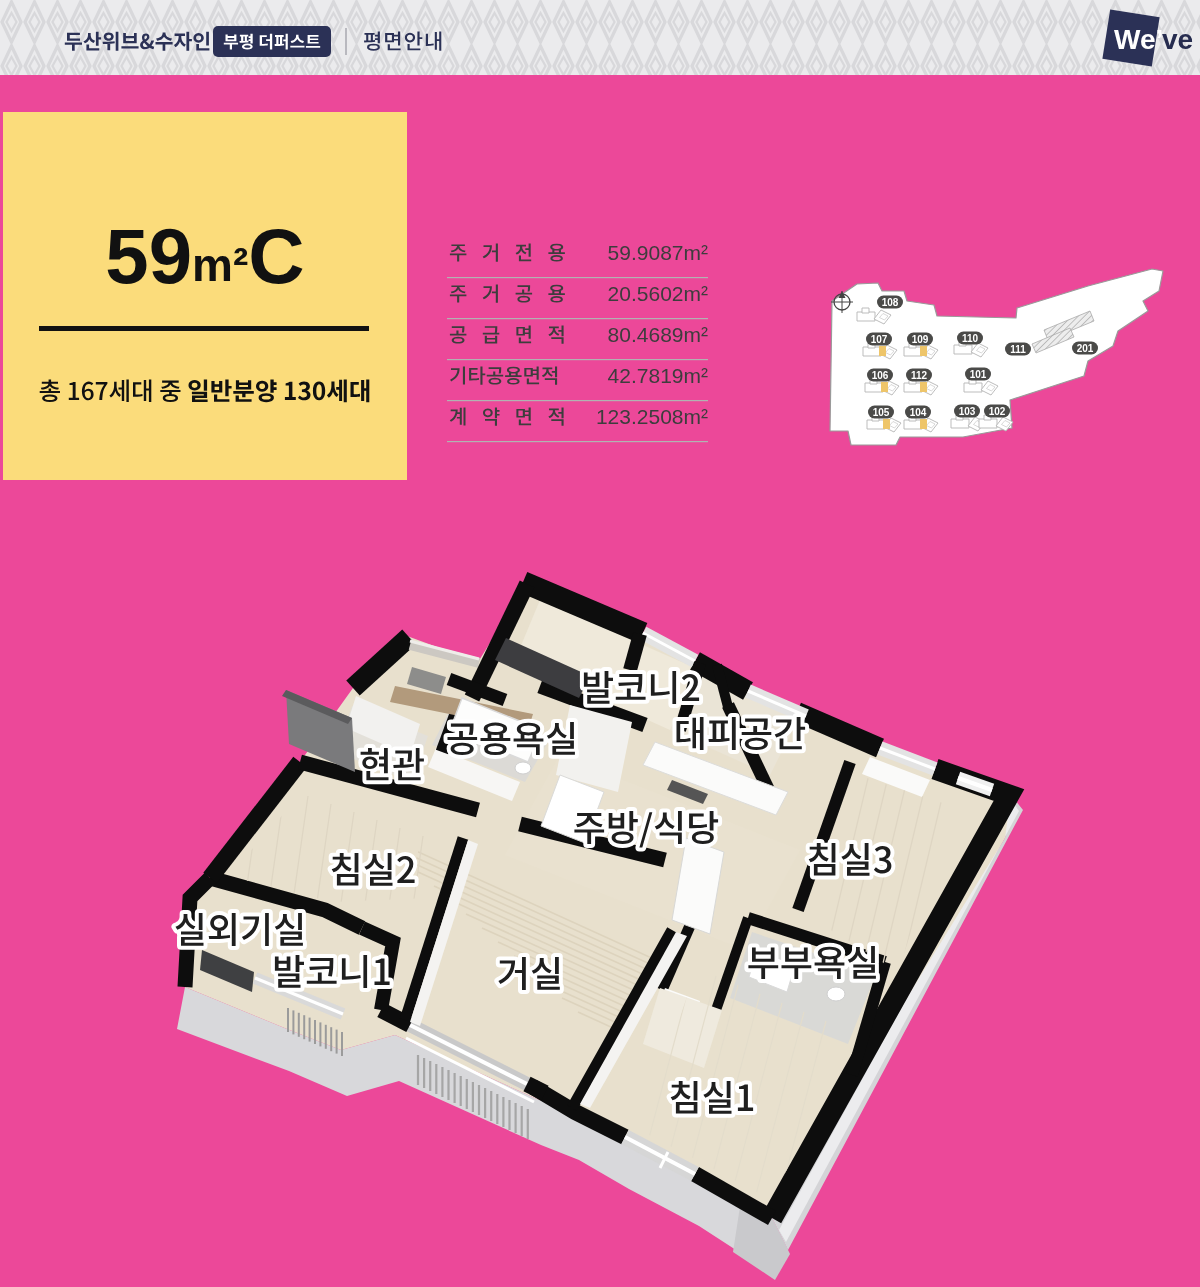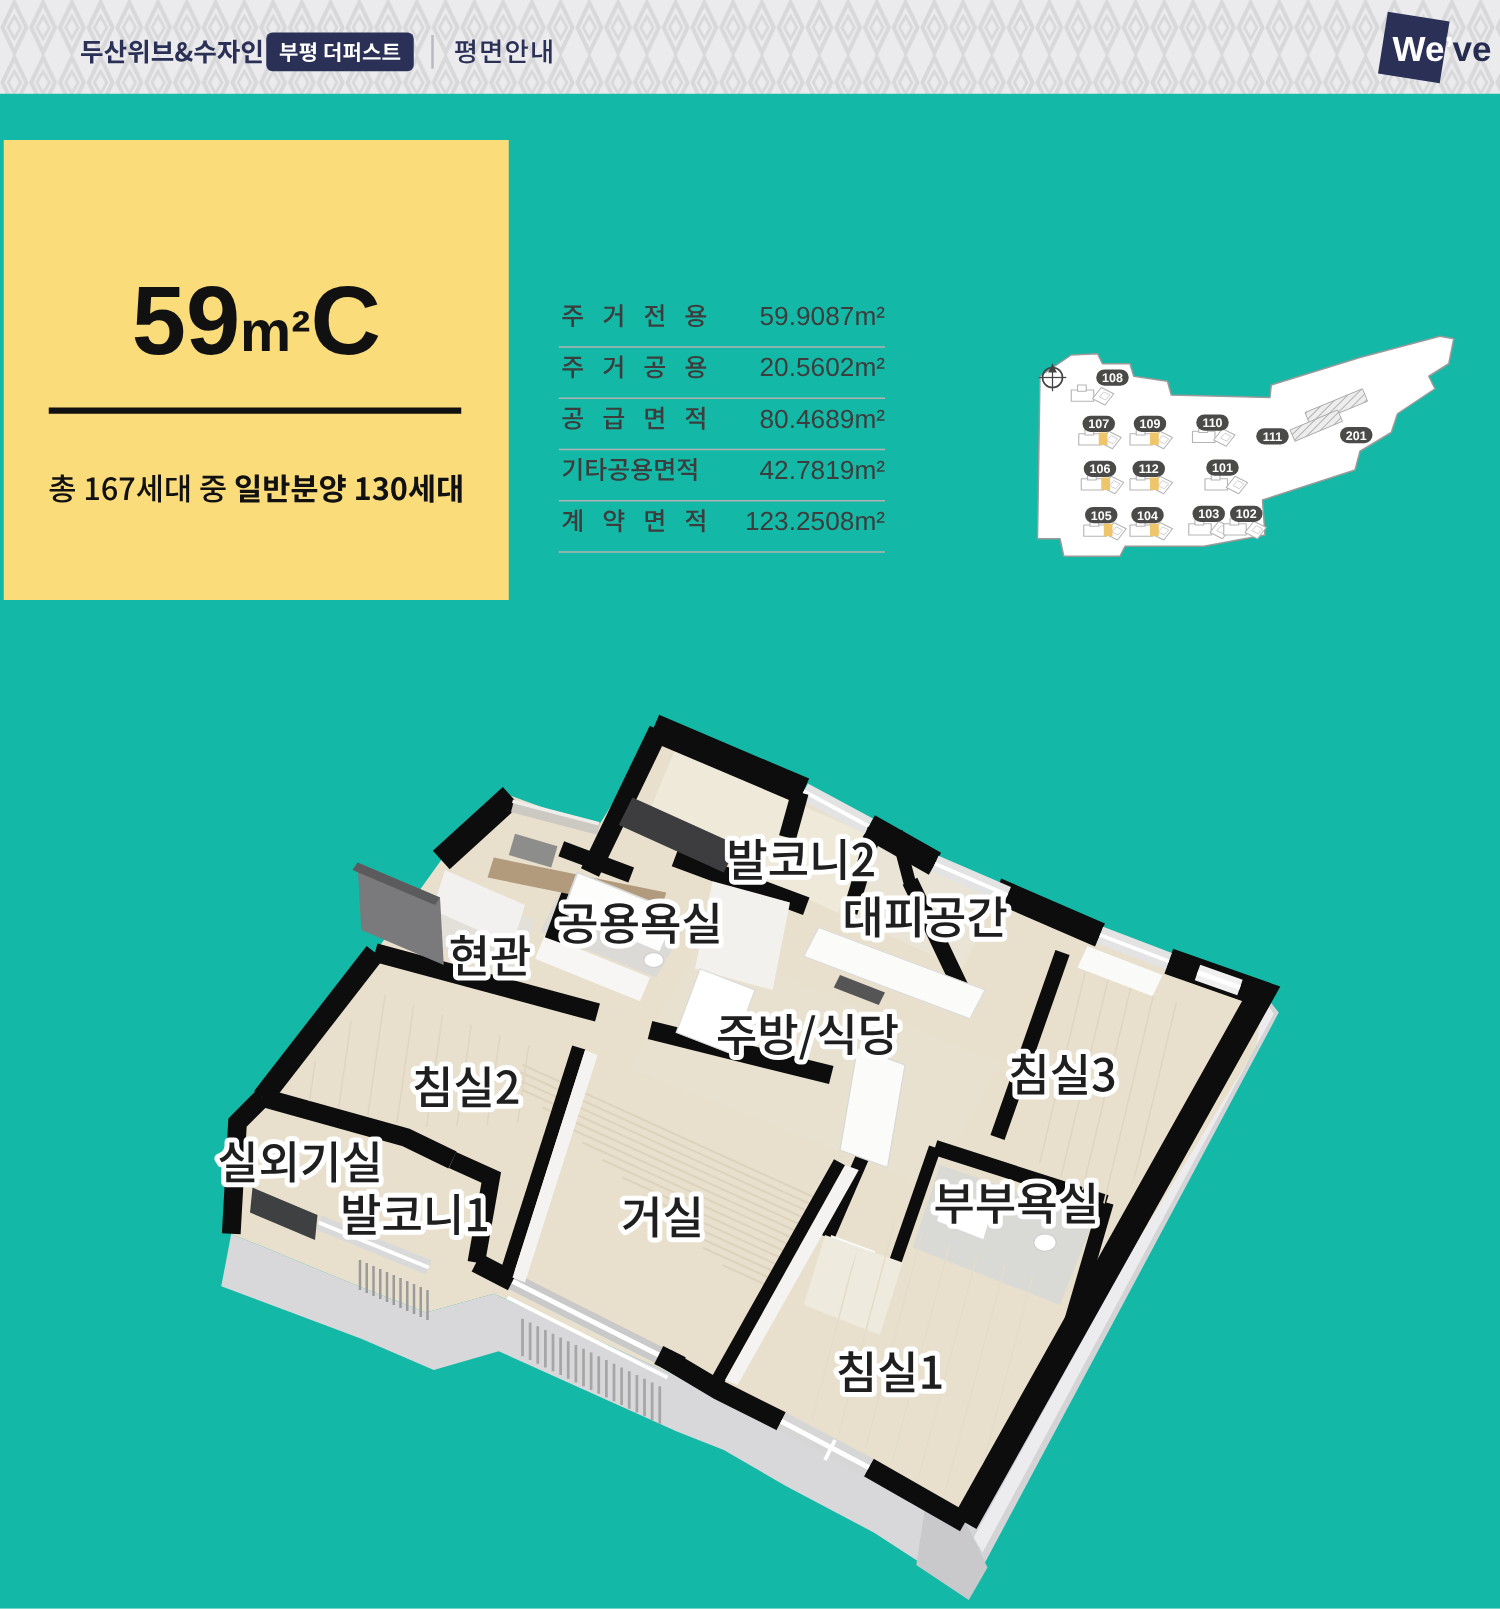--- a/index.html
+++ b/index.html
@@ -1,15 +1,15 @@
 <!DOCTYPE html>
 <html><head><meta charset="utf-8"><style>
 html,body{margin:0;padding:0;background:#fff;}
 *{box-sizing:border-box;}
-.page{position:relative;width:1200px;height:1287px;background:#14b8a6;overflow:hidden;font-family:"Liberation Sans",sans-serif;}
+.page{position:relative;width:1200px;height:1287px;background:#ec4899;overflow:hidden;font-family:"Liberation Sans",sans-serif;}
 </style></head><body>
 <div class="page">
 <svg width="1200" height="1287" viewBox="0 0 1200 1287" xmlns="http://www.w3.org/2000/svg">
 <defs>
 <pattern id="hdr" width="23" height="44" patternUnits="userSpaceOnUse">
 <rect width="23" height="44" fill="#ebebed"></rect>
 <path d="M11.5 2 L21 22 L11.5 42 L2 22 Z" fill="none" stroke="#d8d8db" stroke-width="3.2"></path>
 <path d="M11.5 13 L16.5 22 L11.5 31 L6.5 22 Z" fill="none" stroke="#d8d8db" stroke-width="2.2"></path>
 </pattern>
 <pattern id="hatch" width="4.5" height="4.5" patternUnits="userSpaceOnUse" patternTransform="rotate(45)">

